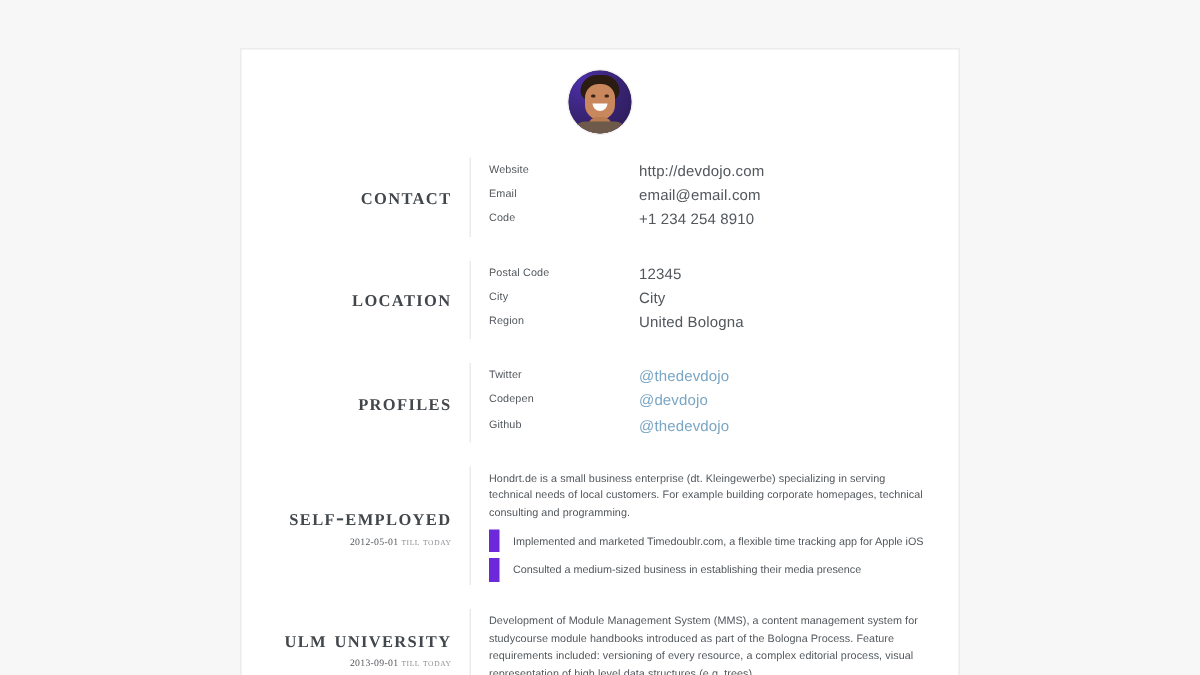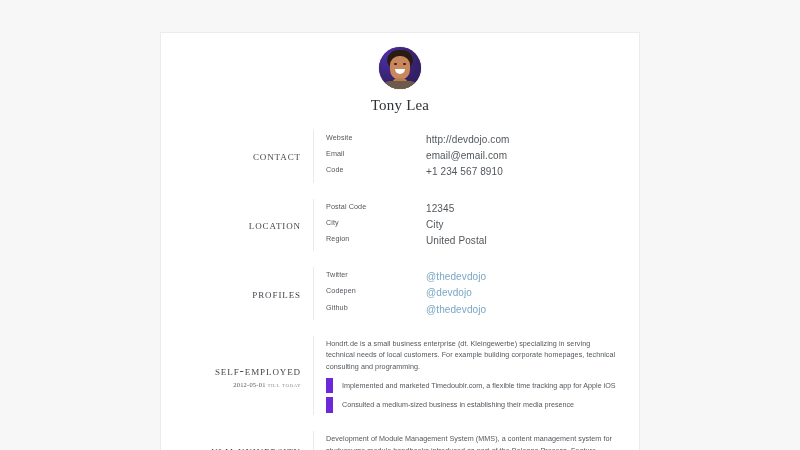--- a/index.html
+++ b/index.html
@@ -82,22 +82,22 @@
   .sec-label {
     width:110px; flex:none;
     text-align:right; padding-right:12px;
     display:flex; flex-direction:column; justify-content:center;
     align-items:flex-end;
   }
   .sec-label .title {
     font-family:"Liberation Serif", serif;
     font-variant:small-caps;
     text-transform:lowercase;
-    font-size:13px; color:#42474c;
-    letter-spacing:.9px; white-space:nowrap; line-height:1.2;
+    font-size:16px; color:#42474c;
+    letter-spacing:.9px; white-space:nowrap; line-height:1.2;font-weight:bold;
   }
   .sec-label .date {
     font-family:"Liberation Serif", serif;
     font-size:6.5px; color:#55585c; margin-top:3px;
     letter-spacing:.2px; white-space:nowrap;
   }
   .sec-label .date .till {
     font-variant:small-caps; text-transform:lowercase;
     color:#8d9196; margin-left:2px; letter-spacing:.4px;
   }
@@ -143,59 +143,58 @@
       <div class="avatar">
         <div class="sky"></div>
         <div class="hair"></div>
         <div class="face"></div>
         <div class="eyeL"></div>
         <div class="eyeR"></div>
         <div class="smile"></div>
         <div class="neck"></div>
         <div class="shirt"></div>
       </div>
-      <div class="name">Tony Lea</div>
     </div>
 
     <div id="sections">
         <div class="section">
           <div class="sec-label">
             <div class="title">Contact</div>
           </div>
           <div class="sec-body">
             <div class="kv">
               <div class="k">Website</div>
               <div class="v">http://devdojo.com</div>
             </div>
             <div class="kv">
               <div class="k">Email</div>
               <div class="v">email@email.com</div>
             </div>
             <div class="kv">
               <div class="k">Code</div>
-              <div class="v">+1 234 567 8910</div>
+              <div class="v">+1 234 254 8910</div>
             </div>
           </div>
         </div>
         <div class="section">
           <div class="sec-label">
             <div class="title">Location</div>
           </div>
           <div class="sec-body">
             <div class="kv">
               <div class="k">Postal Code</div>
               <div class="v">12345</div>
             </div>
             <div class="kv">
               <div class="k">City</div>
               <div class="v">City</div>
             </div>
             <div class="kv">
               <div class="k">Region</div>
-              <div class="v">United Postal</div>
+              <div class="v">United Bologna</div>
             </div>
           </div>
         </div>
         <div class="section">
           <div class="sec-label">
             <div class="title">Profiles</div>
           </div>
           <div class="sec-body">
             <div class="kv">
               <div class="k">Twitter</div>

